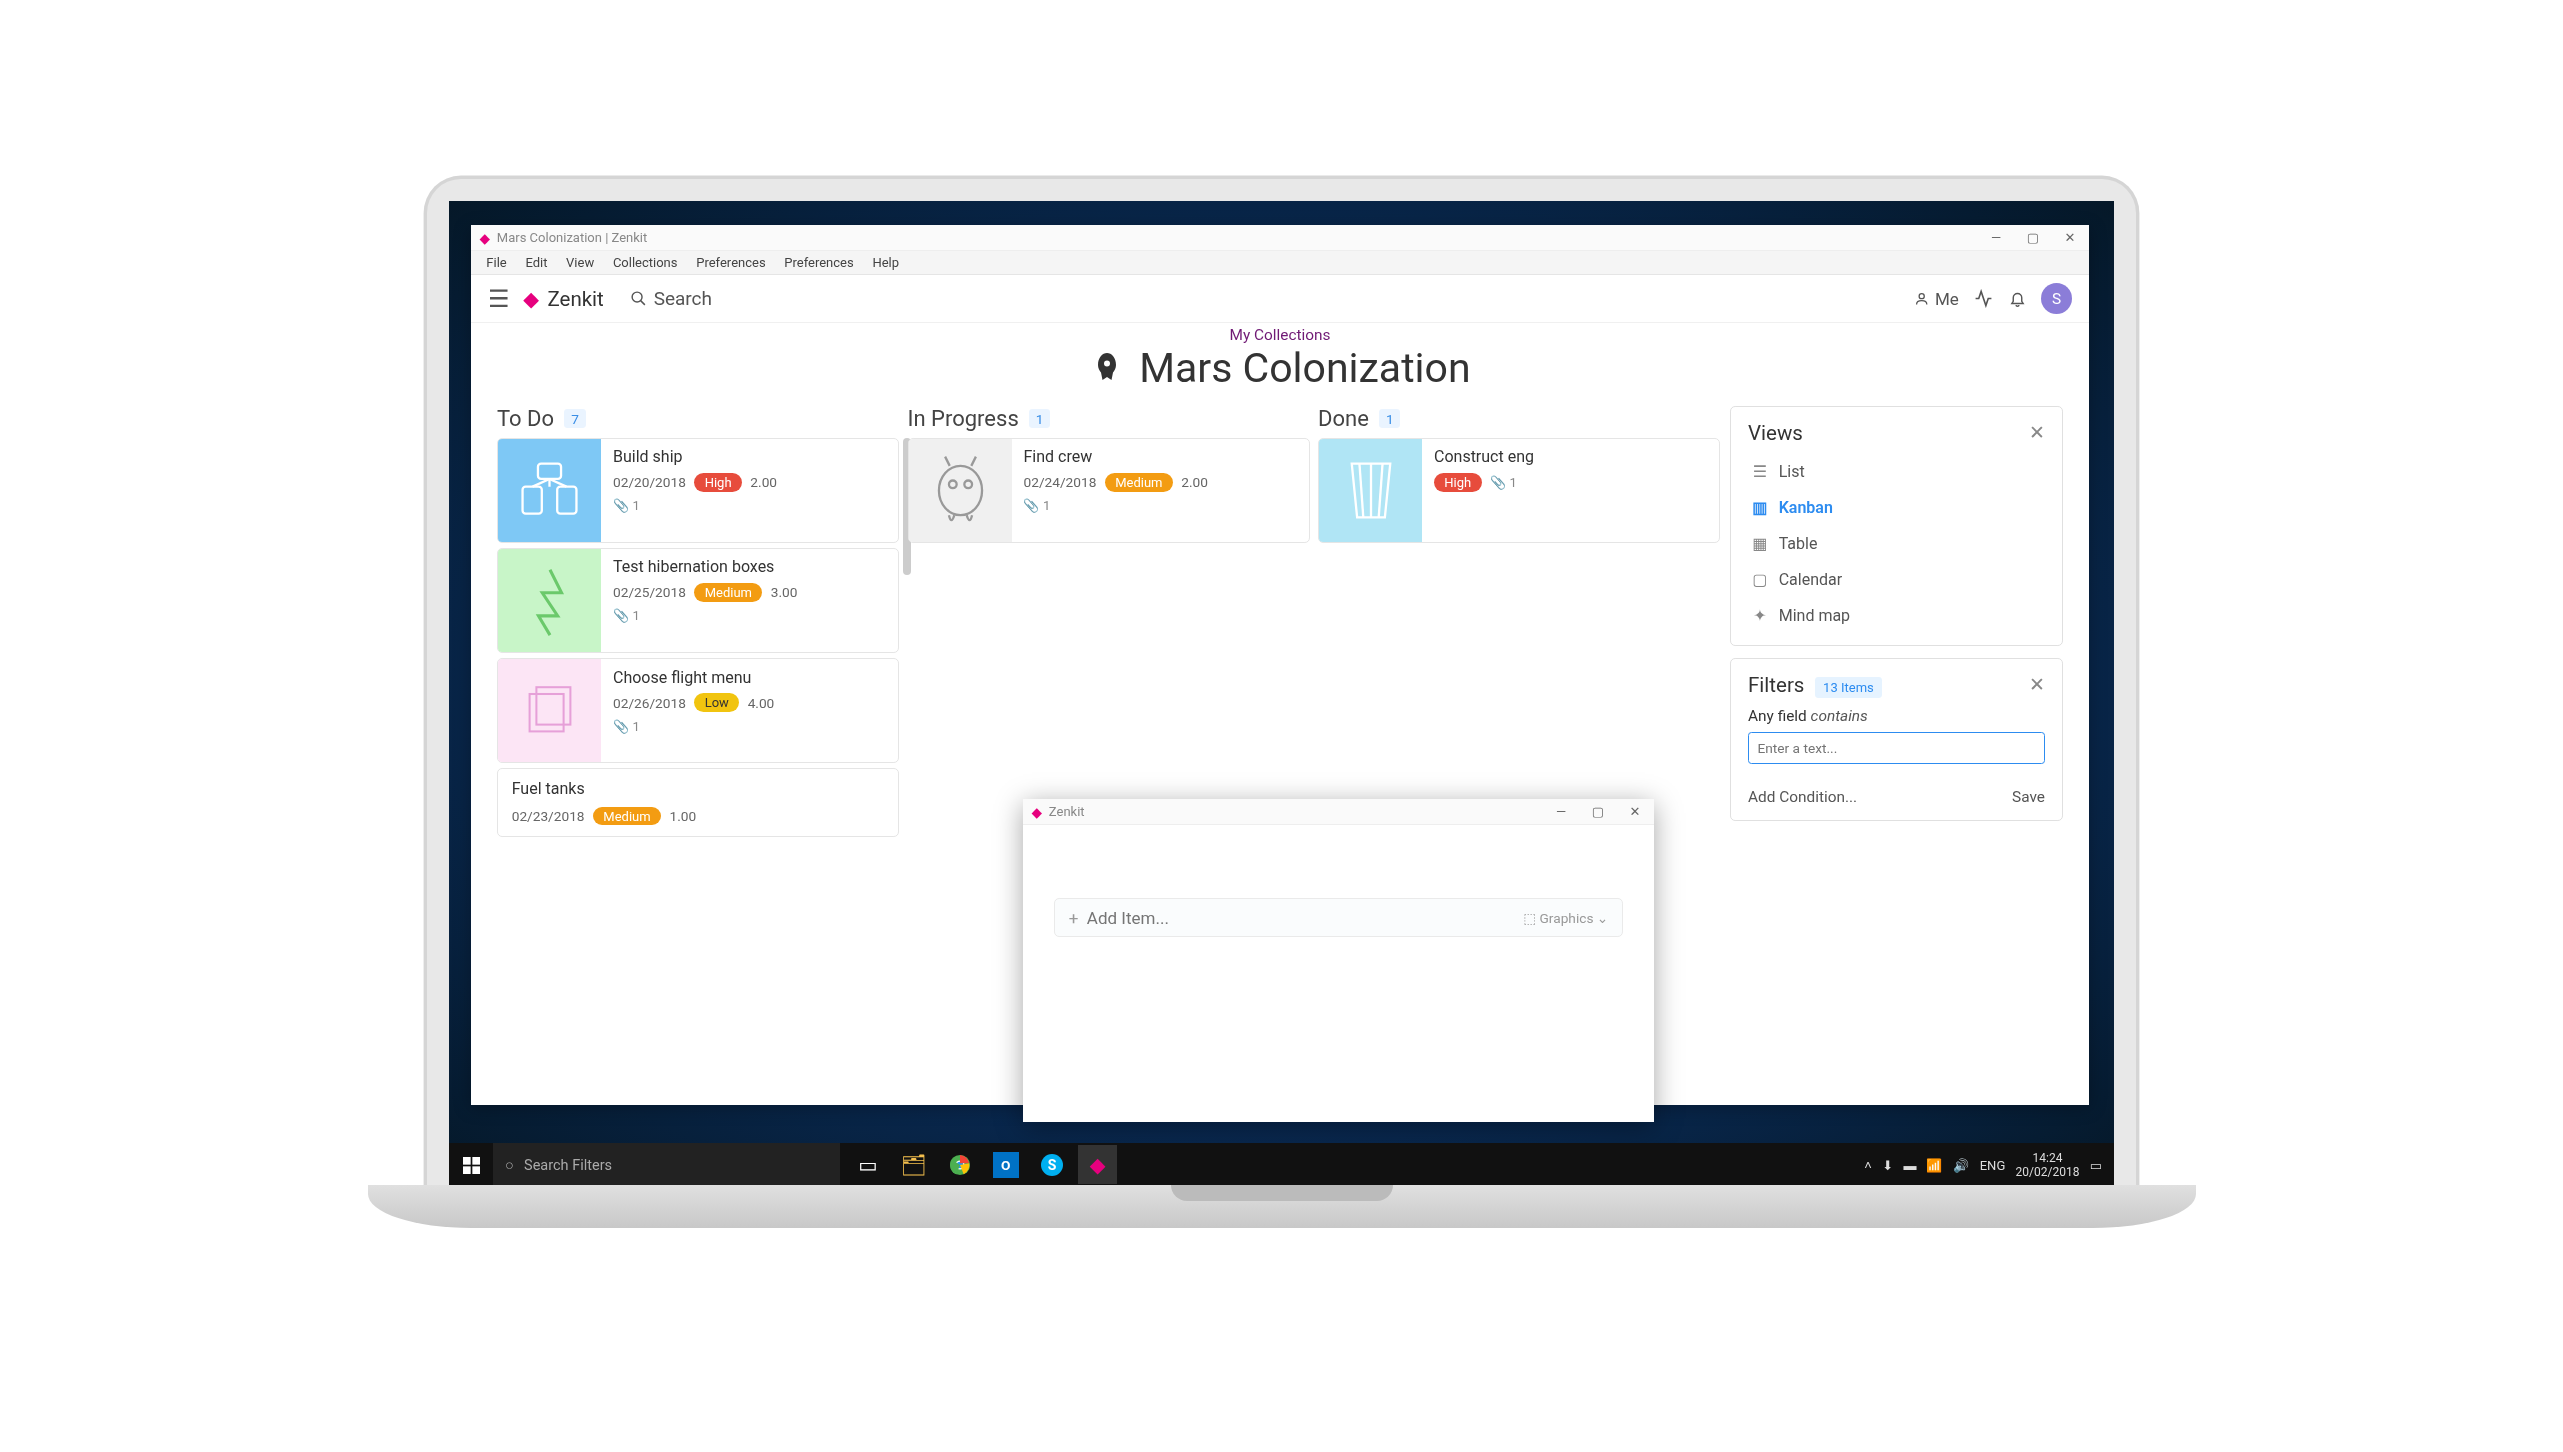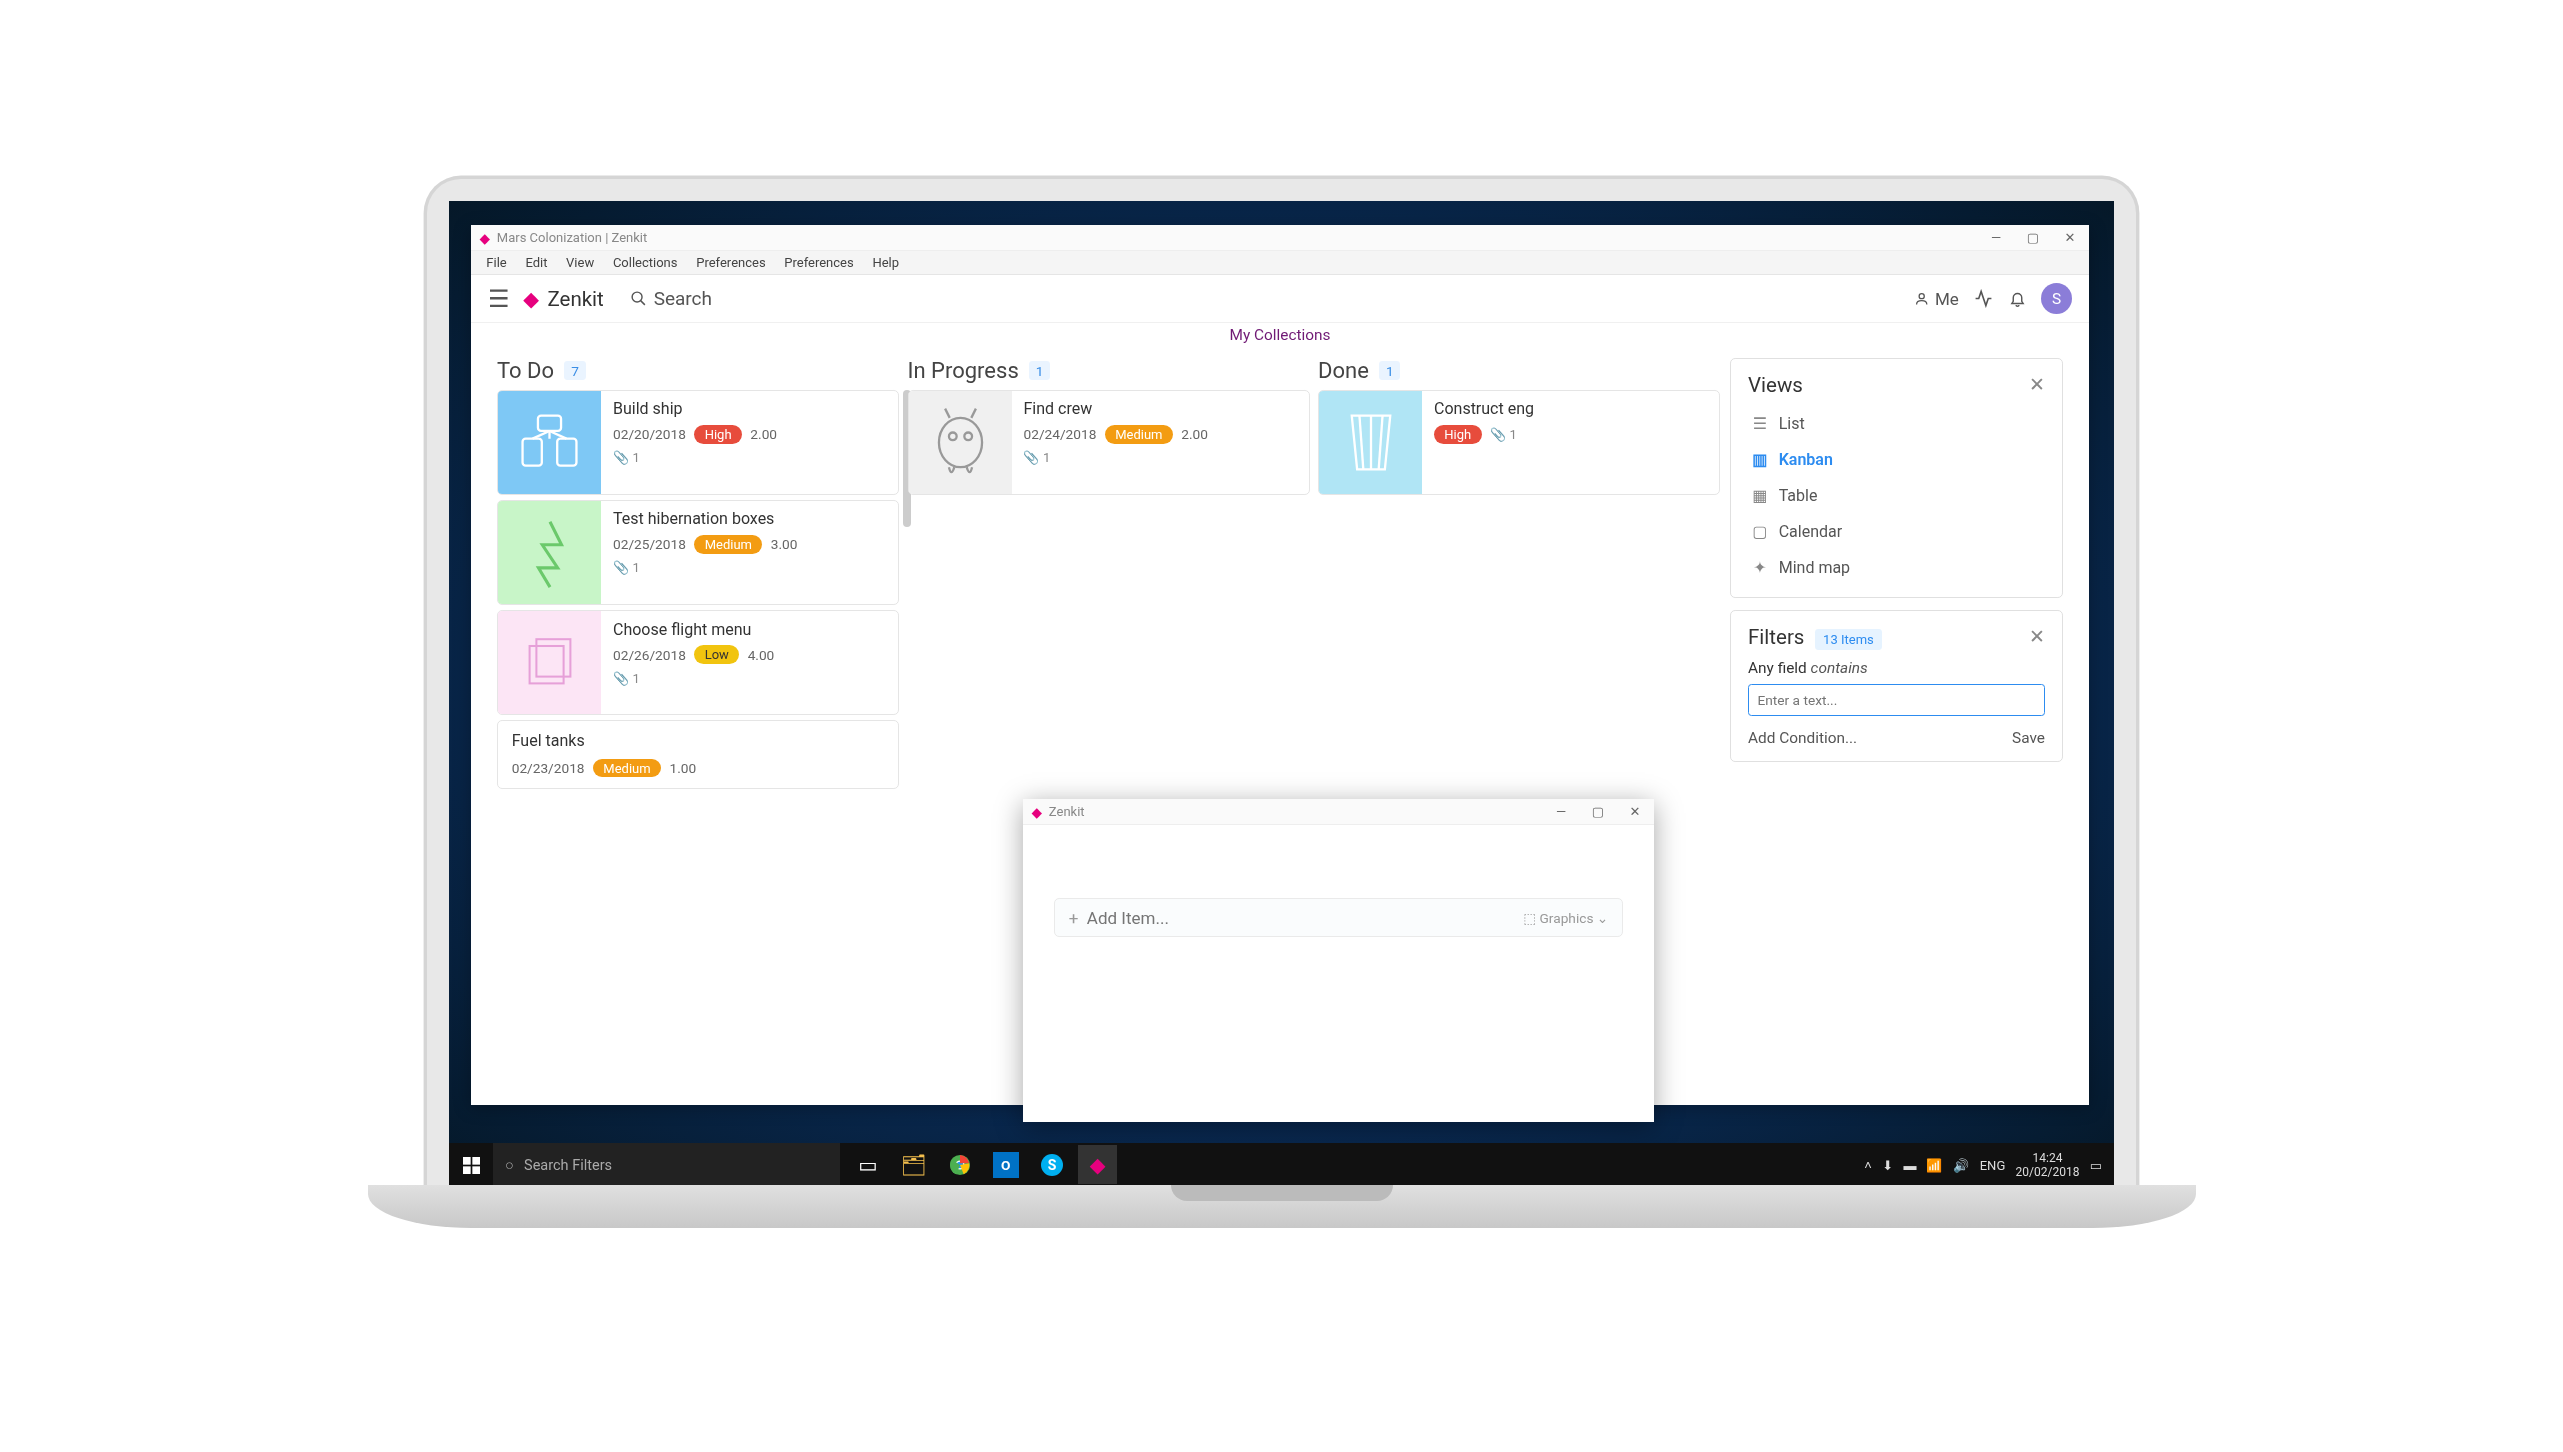--- a/index.html
+++ b/index.html
@@ -72,21 +72,21 @@
 .view-item { display: flex; align-items: center; gap: 10.3px; padding: 6.8px 3.4px; font-size: 16px; color: #555; cursor: pointer; }
 .view-item.active { color: #2d8cf0; font-weight: 600; }
 .view-item .v-icon { width: 17px; text-align: center; color: #888; }
 .view-item.active .v-icon { color: #2d8cf0; }
 
 .filter-badge { background: #e6f3ff; color: #2d8cf0; font-size: 13px; padding: 2.6px 8.5px; border-radius: 3.4px; margin-left: 6.8px; }
 .filter-label { font-size: 15.4px; color: #333; margin-bottom: 6.8px; }
 .filter-label em { font-style: italic; color: #555; }
 .filter-input { width: 100%; border: 1.7px solid #2d8cf0; border-radius: 3.4px; padding: 6.8px 8.5px; font-size: 13.7px; }
 .filter-actions { display: flex; justify-content: space-between; margin-top: 13.7px; font-size: 15.4px; color: #555; }
-.filter-actions span { cursor: pointer; }
+.filter-actions span { cursor: pointer; margin-top: 11px; }
 
 
 .window2 { position: absolute; left: 574px; top: 598px; width: 631px; height: 323px; background: #fff; box-shadow: 0 5.1px 26px rgba(0,0,0,.35); }
 .window2 .titlebar { height: 26px; }
 .add-item-row { margin: 73px 31px 0; border: 0.9px solid #eaeaea; background: #fafcfd; border-radius: 5.1px; display: flex; align-items: center; padding: 8.5px 13.7px; }
 .add-item-row .plus { color: #999; margin-right: 8.5px; font-size: 17px; }
 .add-item-row input { border: none; background: transparent; font-size: 17px; flex: 1; outline: none; color: #333; }
 .add-item-row .graphics { margin-left: auto; color: #999; font-size: 13.7px; display: flex; align-items: center; gap: 3.4px; }
 
 
@@ -165,20 +165,28 @@
                 </svg>
             </span>
             <div class="avatar">
                 <span>S</span>
               </div>
           </div>
         </div>
 
         <div class="header">
           <div class="breadcrumb">My Collections</div>
+          <div class="page-title">
+            <span class="rocket-icon">
+              <svg width="36" height="36" viewBox="0 0 24 24" fill="#333">
+                  <path d="M12 2c3 0 6 3 6 8 0 2-1 4-2 5l-1 5-3-2-3 2-1-5c-1-1-2-3-2-5 0-5 3-8 6-8zm0 5a2 2 0 100 4 2 2 0 000-4z"></path>
+                </svg>
+            </span>
+            <span>Mars Colonization</span>
+          </div>
         </div>
 
         <div class="board">
 
           <div class="column">
             <div class="col-title">
               <span>To Do</span>
               <span class="col-count">7</span>
             </div>
             <div class="cards">

